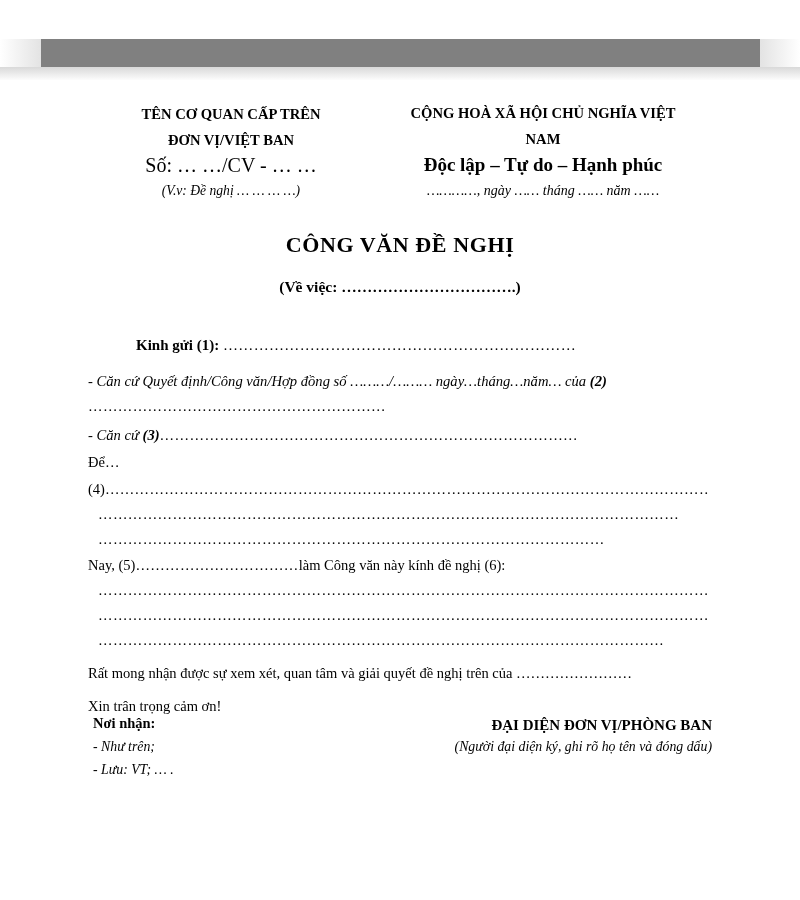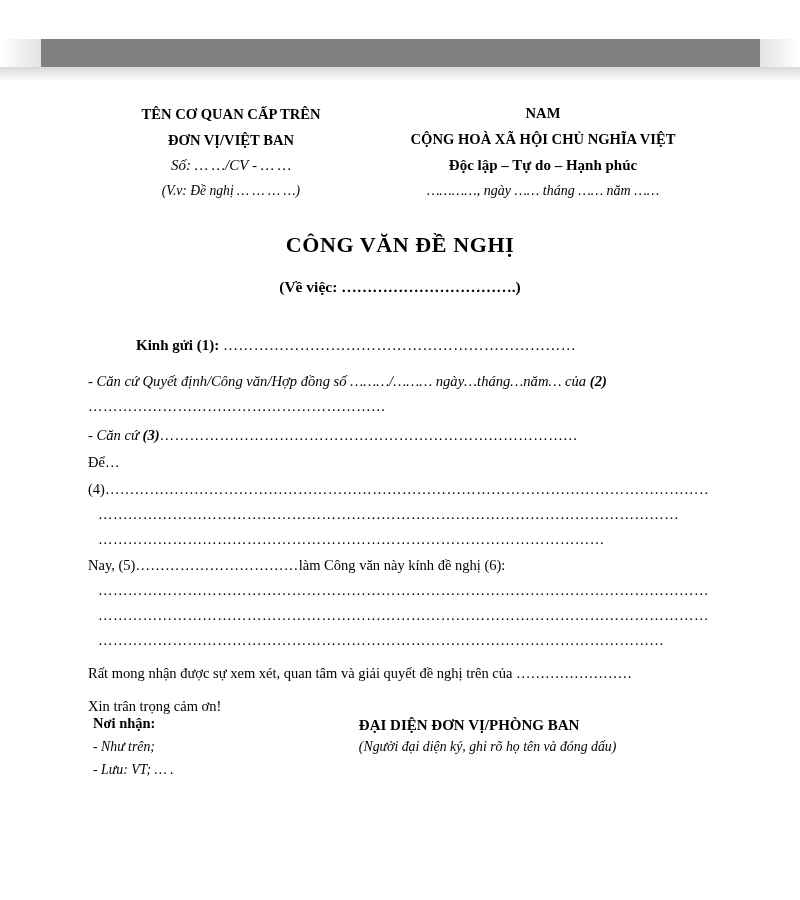--- a/index.html
+++ b/index.html
@@ -89,34 +89,33 @@
     line-height: 26px;
     white-space: nowrap;
   }
   .hdr-line.b   { font-weight: bold; }
   .hdr-nat {
     font-size: 14.6px;
     font-weight: bold;
     line-height: 26px;
   }
   .hdr-motto {
-    font-size: 15px;
+    font-size: 19px;
     font-weight: bold;
     line-height: 26px;
     white-space: nowrap;
   }
   .hdr-date {
     font-size: 14px;
     font-style: italic;
     line-height: 26px;
     white-space: nowrap;
   }
   .hdr-so {
-    font-size: 15px;
-    font-style: italic;
+    font-size: 20px;
     line-height: 25px;
     white-space: nowrap;
   }
   .hdr-vv {
     font-size: 13.6px;
     font-style: italic;
     line-height: 25px;
     white-space: nowrap;
   }
 
@@ -207,21 +206,21 @@
     width: 624px;
     display: flex;
     align-items: flex-start;
   }
   .foot-left {
     width: 268px;
     padding-left: 5px;
   }
   .foot-right {
     width: 356px;
-    text-align: left;
+    text-align: right;
     padding-top: 2px;
   }
   .noi-nhan-title {
     font-size: 14.5px;
     font-weight: bold;
     line-height: 23px;
   }
   .noi-nhan-item {
     font-size: 13.8px;
     font-style: italic;
@@ -255,22 +254,22 @@
 <div class="doc-header">
 
   <div class="hdr-col-left">
     <div class="hdr-line b">TÊN CƠ QUAN CẤP TRÊN</div>
     <div class="hdr-line b">ĐƠN VỊ/VIỆT BAN</div>
     <div class="hdr-so">Số: … …/CV - … …</div>
     <div class="hdr-vv">(V.v: Đề nghị … … … …)</div>
   </div>
 
   <div class="hdr-col-right">
+    <div class="hdr-nat">CỘNG HOÀ XÃ HỘI CHỦ NGHĨA VIỆT</div>
     <div class="hdr-nat">NAM</div>
-    <div class="hdr-nat">CỘNG HOÀ XÃ HỘI CHỦ NGHĨA VIỆT</div>
     <div class="hdr-motto">Độc lập – Tự do – Hạnh phúc</div>
     <div class="hdr-date">…………, ngày …… tháng …… năm ……</div>
   </div>
 
 </div>
 
 <div class="doc-title">CÔNG VĂN ĐỀ NGHỊ</div>
 <div class="doc-subtitle">(Về việc: …………………………….)</div>
 
 <div class="doc-body">

